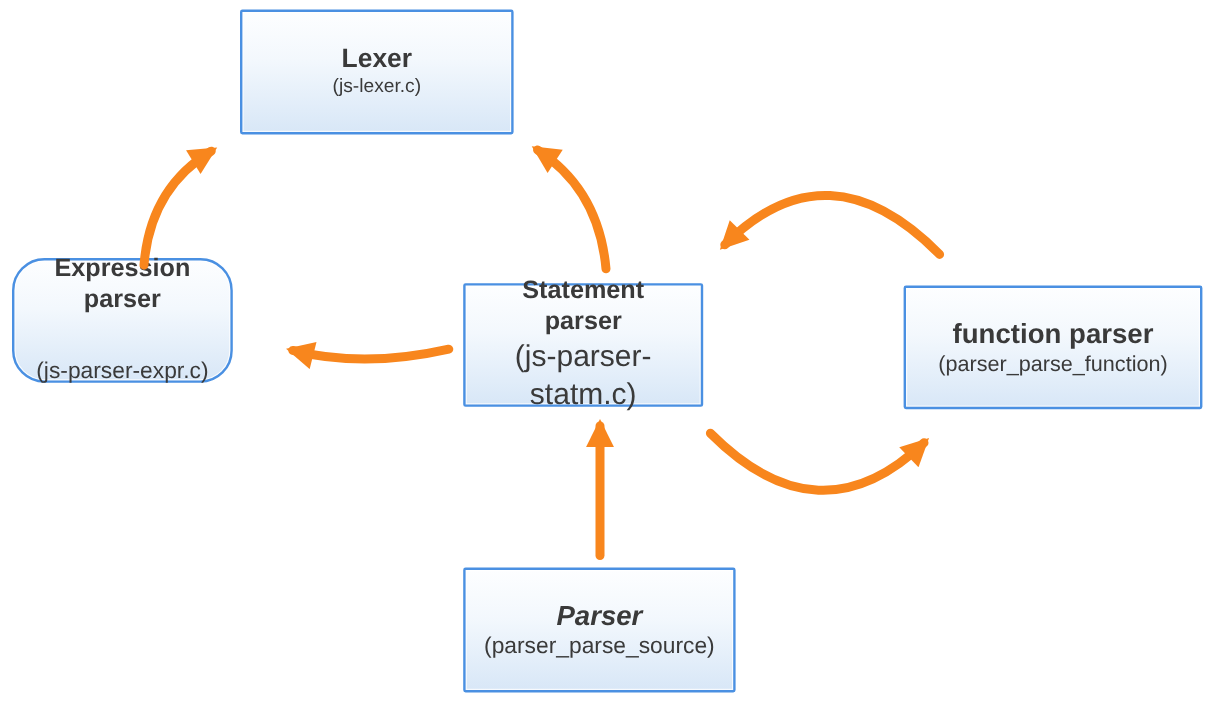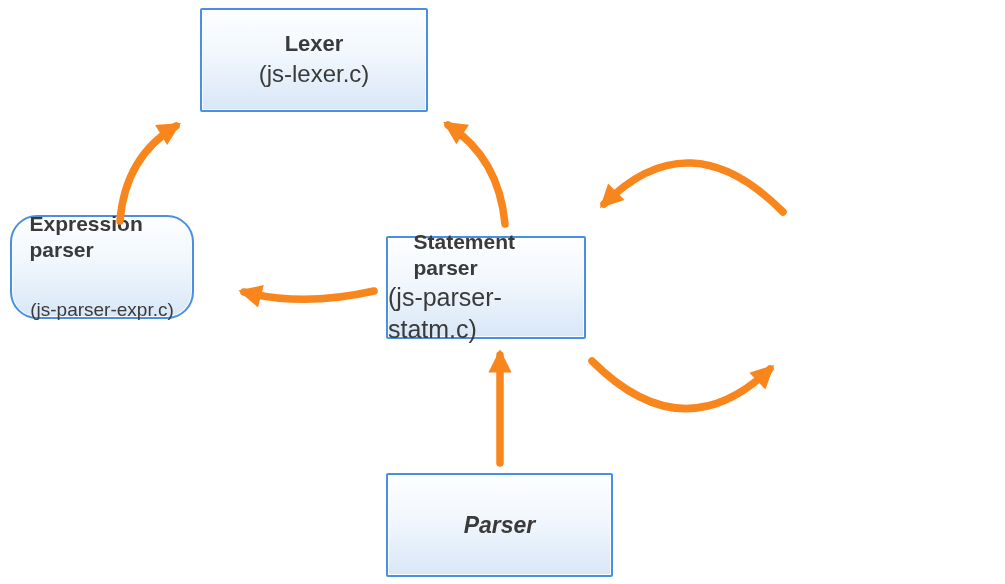--- a/index.html
+++ b/index.html
@@ -15,28 +15,29 @@
     position: absolute;
     box-sizing: border-box;
     border: 2px solid #4a90e2;
     border-radius: 2px;
     background: linear-gradient(to bottom, #fdfeff 0%, #f3f8fd 40%, #d8e7f7 100%);
     box-shadow: inset 0 0 0 1px rgba(255,255,255,0.8);
     display: flex;
     flex-direction: column;
     align-items: center;
     justify-content: center;
+    text-align: center;
     color: #3a3a3a;
   }
   .node .title    { font-weight: bold; line-height: 1.22; }
   .node .subtitle { line-height: 1.3; }
 
   #node-lexer      { left: 200px; top: 8px;   width: 228px; height: 104px; }
   #node-lexer .title    { font-size: 22px; }
-  #node-lexer .subtitle { font-size: 24px; }
+  #node-lexer .subtitle { font-size: 16px; }
 
   #node-expression { left: 10px;  top: 215px; width: 184px; height: 104px; border-radius: 27px; }
   #node-expression .title    { font-size: 21px; max-width: 145px; }
   #node-expression .subtitle { font-size: 19px; margin-top: 36px; }
 
   #node-statement  { left: 386px; top: 236px; width: 200px; height: 103px; }
   #node-statement .title    { font-size: 21px; max-width: 145px; }
   #node-statement .subtitle { font-size: 25px; }
 
   #node-function   { left: 753px; top: 238px; width: 249px; height: 103px; }
@@ -72,23 +73,28 @@
   <div class="node" id="node-expression">
     <div class="title">Expression parser</div>
     <div class="subtitle">(js-parser-expr.c)</div>
   </div>
 
   <div class="node" id="node-statement">
     <div class="title">Statement parser</div>
     <div class="subtitle">(js-parser-statm.c)</div>
   </div>
 
+  <div class="node" id="node-function">
+    <div class="title">function parser</div>
+    <div class="subtitle">(parser_parse_function)</div>
+  </div>
 
   <div class="node" id="node-parser">
     <div class="title">Parser</div>
+    <div class="subtitle">(parser_parse_source)</div>
   </div>
 
   <svg class="edges" width="1005" height="584" viewBox="0 0 1005 584">
     <defs>
       <marker id="ah" viewBox="0 0 10 10" refX="7.5" refY="5" markerWidth="3.4" markerHeight="3.1" orient="auto">
         <path d="M0,0 L10,5 L0,10 z" fill="#f8861d"></path>
       </marker>
     </defs>
     <path class="edge" d="M 120,221 Q 125,157 176,126" marker-end="url(#ah)"></path>
     <path class="edge" d="M 505,224 Q 499,158 448,125" marker-end="url(#ah)"></path>

